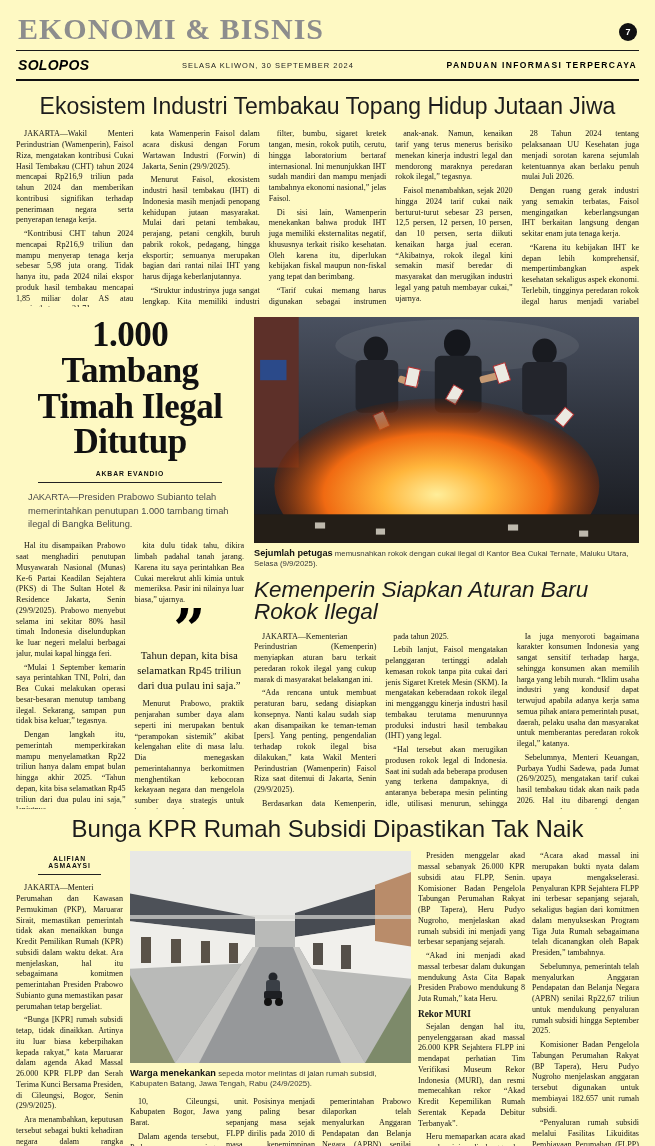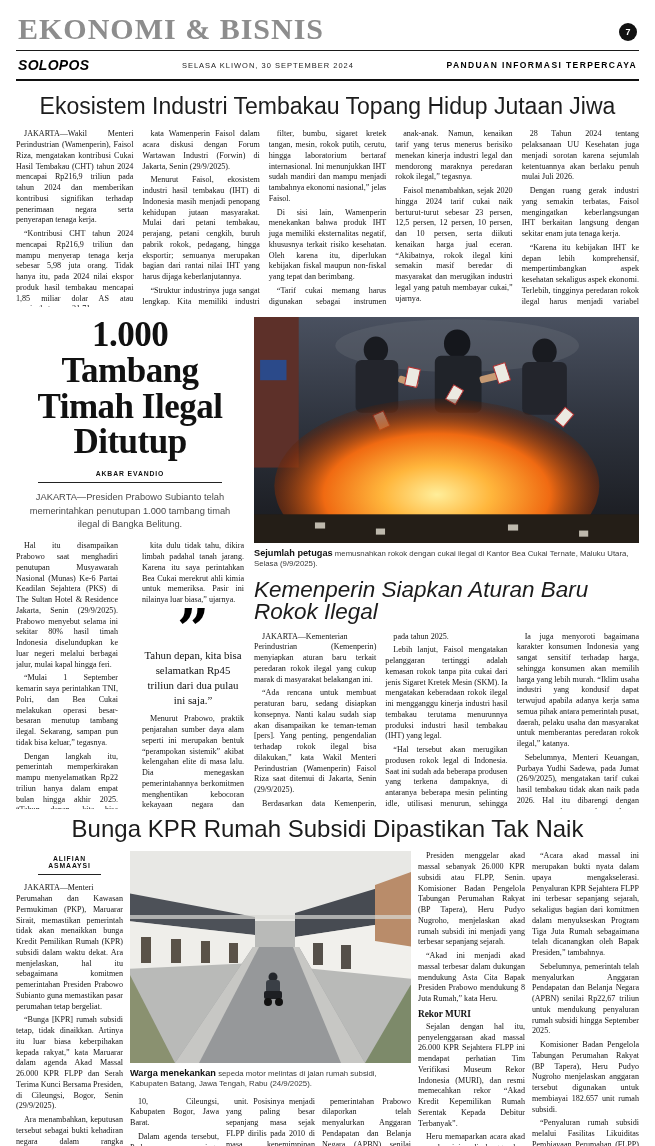--- a/index.html
+++ b/index.html
@@ -1,16 +1,16 @@
 <!DOCTYPE html>
 <html><head>
 <meta charset="utf-8">
 <style>
   html,body{margin:0;padding:0;background:#e8e8e8;}
-  .page{width:655px;height:1146px;margin:0 auto;background:#ffffff;color:#111;
+  .page{width:655px;height:1146px;margin:0 auto;background:#fef9c3;color:#111;
         font-family:"Liberation Serif",serif;box-sizing:border-box;
         padding:10px 16px 0;overflow:hidden;position:relative;}
   
   .mast-row1{display:flex;align-items:flex-end;justify-content:space-between;padding:4px 2px 6px;}
   .section-title{font:700 30px/1 "Liberation Serif",serif;color:#8d8d8d;letter-spacing:1px;margin:0;}
   .pagenum{width:18px;height:18px;border-radius:50%;background:#111;color:#fff;
            font:700 9px/18px "Liberation Sans",sans-serif;text-align:center;margin-bottom:3px;}
   .rule-thin{border-top:1.5px solid #1a1a1a;}
   .mast-row2{display:flex;align-items:center;justify-content:space-between;padding:6px 2px;}
   .logo{font:800 14px "Liberation Sans",sans-serif;font-style:italic;letter-spacing:.3px;color:#000;}
@@ -28,22 +28,22 @@
   .photo{width:100%;overflow:hidden;background:#777;}
   .photo svg{display:block;width:100%;height:100%;}
   
   .hl-top{font-size:23px;line-height:1.1;text-align:center;margin:13px 0 10px;}
   .cols5{display:flex;gap:9px;height:178px;overflow:hidden;}
   .cols5 .col{flex:1;min-width:0;}
   
   .mid{display:flex;gap:10px;margin-top:10px;height:492px;overflow:hidden;}
   .mid-left{width:228px;flex:none;}
   .hl-serif{font:700 35px/1.02 "Liberation Serif",serif;text-align:center;margin:0 4px 10px;letter-spacing:-.5px;}
-  .lead{font:400 9.3px/1.45 "Liberation Sans",sans-serif;color:#4a4a4a;text-align:center;margin:6px 12px 10px;}
-  .cols2{display:flex;gap:24px;height:300px;overflow:hidden;}
+  .lead{font:400 9.3px/1.45 "Liberation Sans",sans-serif;color:#4a4a4a;text-align:left;margin:6px 12px 10px;}
+  .cols2{display:flex;gap:9px;height:300px;overflow:hidden;}
   .cols2 .col{flex:1;min-width:0;}
   .quote-mark{font:700 56px/0.55 "DejaVu Serif",serif;color:#000;text-align:center;height:32px;margin-top:8px;}
   .pullquote{font:400 10.8px/1.4 "Liberation Serif",serif;text-align:center;margin:2px 2px 6px;color:#111;}
   .mid-right{flex:1;min-width:0;display:flex;flex-direction:column;}
   .photo-fire{height:226px;flex:none;}
   .hl-kemenperin{font-size:22.5px;line-height:1;margin:2px 0 8px;font-style:italic;}
   .cols3{display:flex;gap:9px;flex:1;overflow:hidden;}
   .cols3 .col{flex:1;min-width:0;}
   
   .bot{margin-top:8px;}

